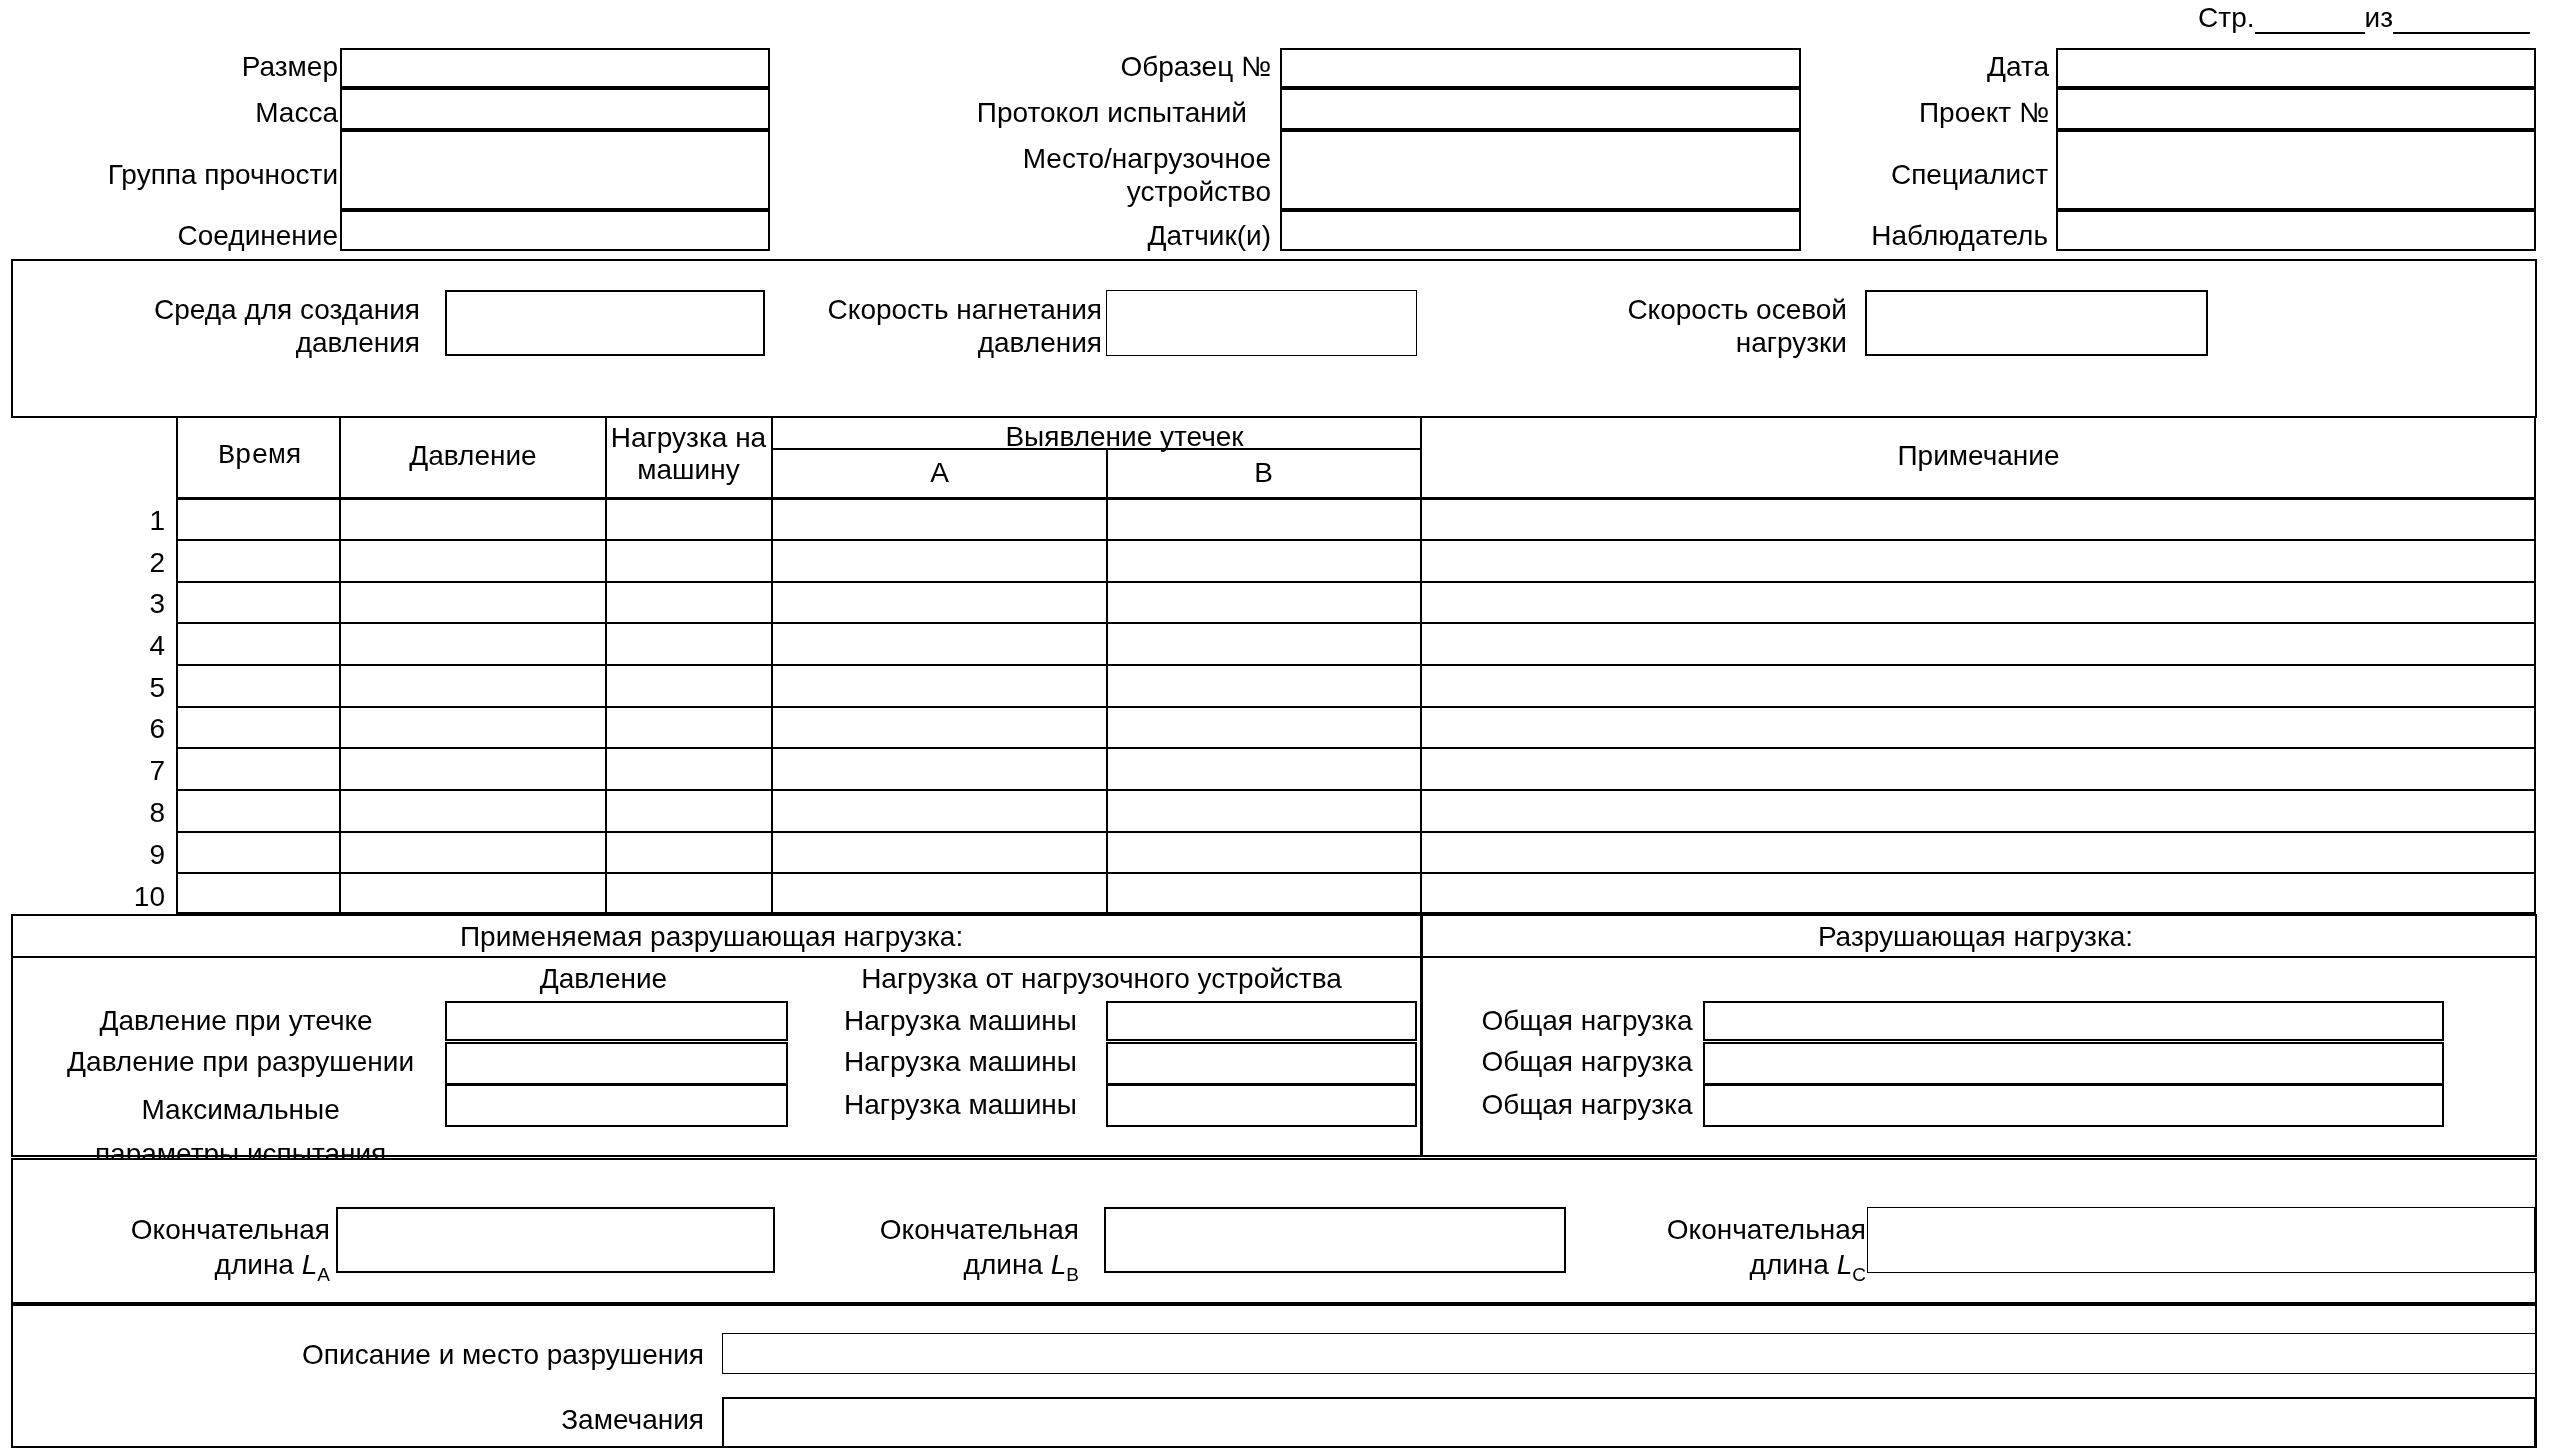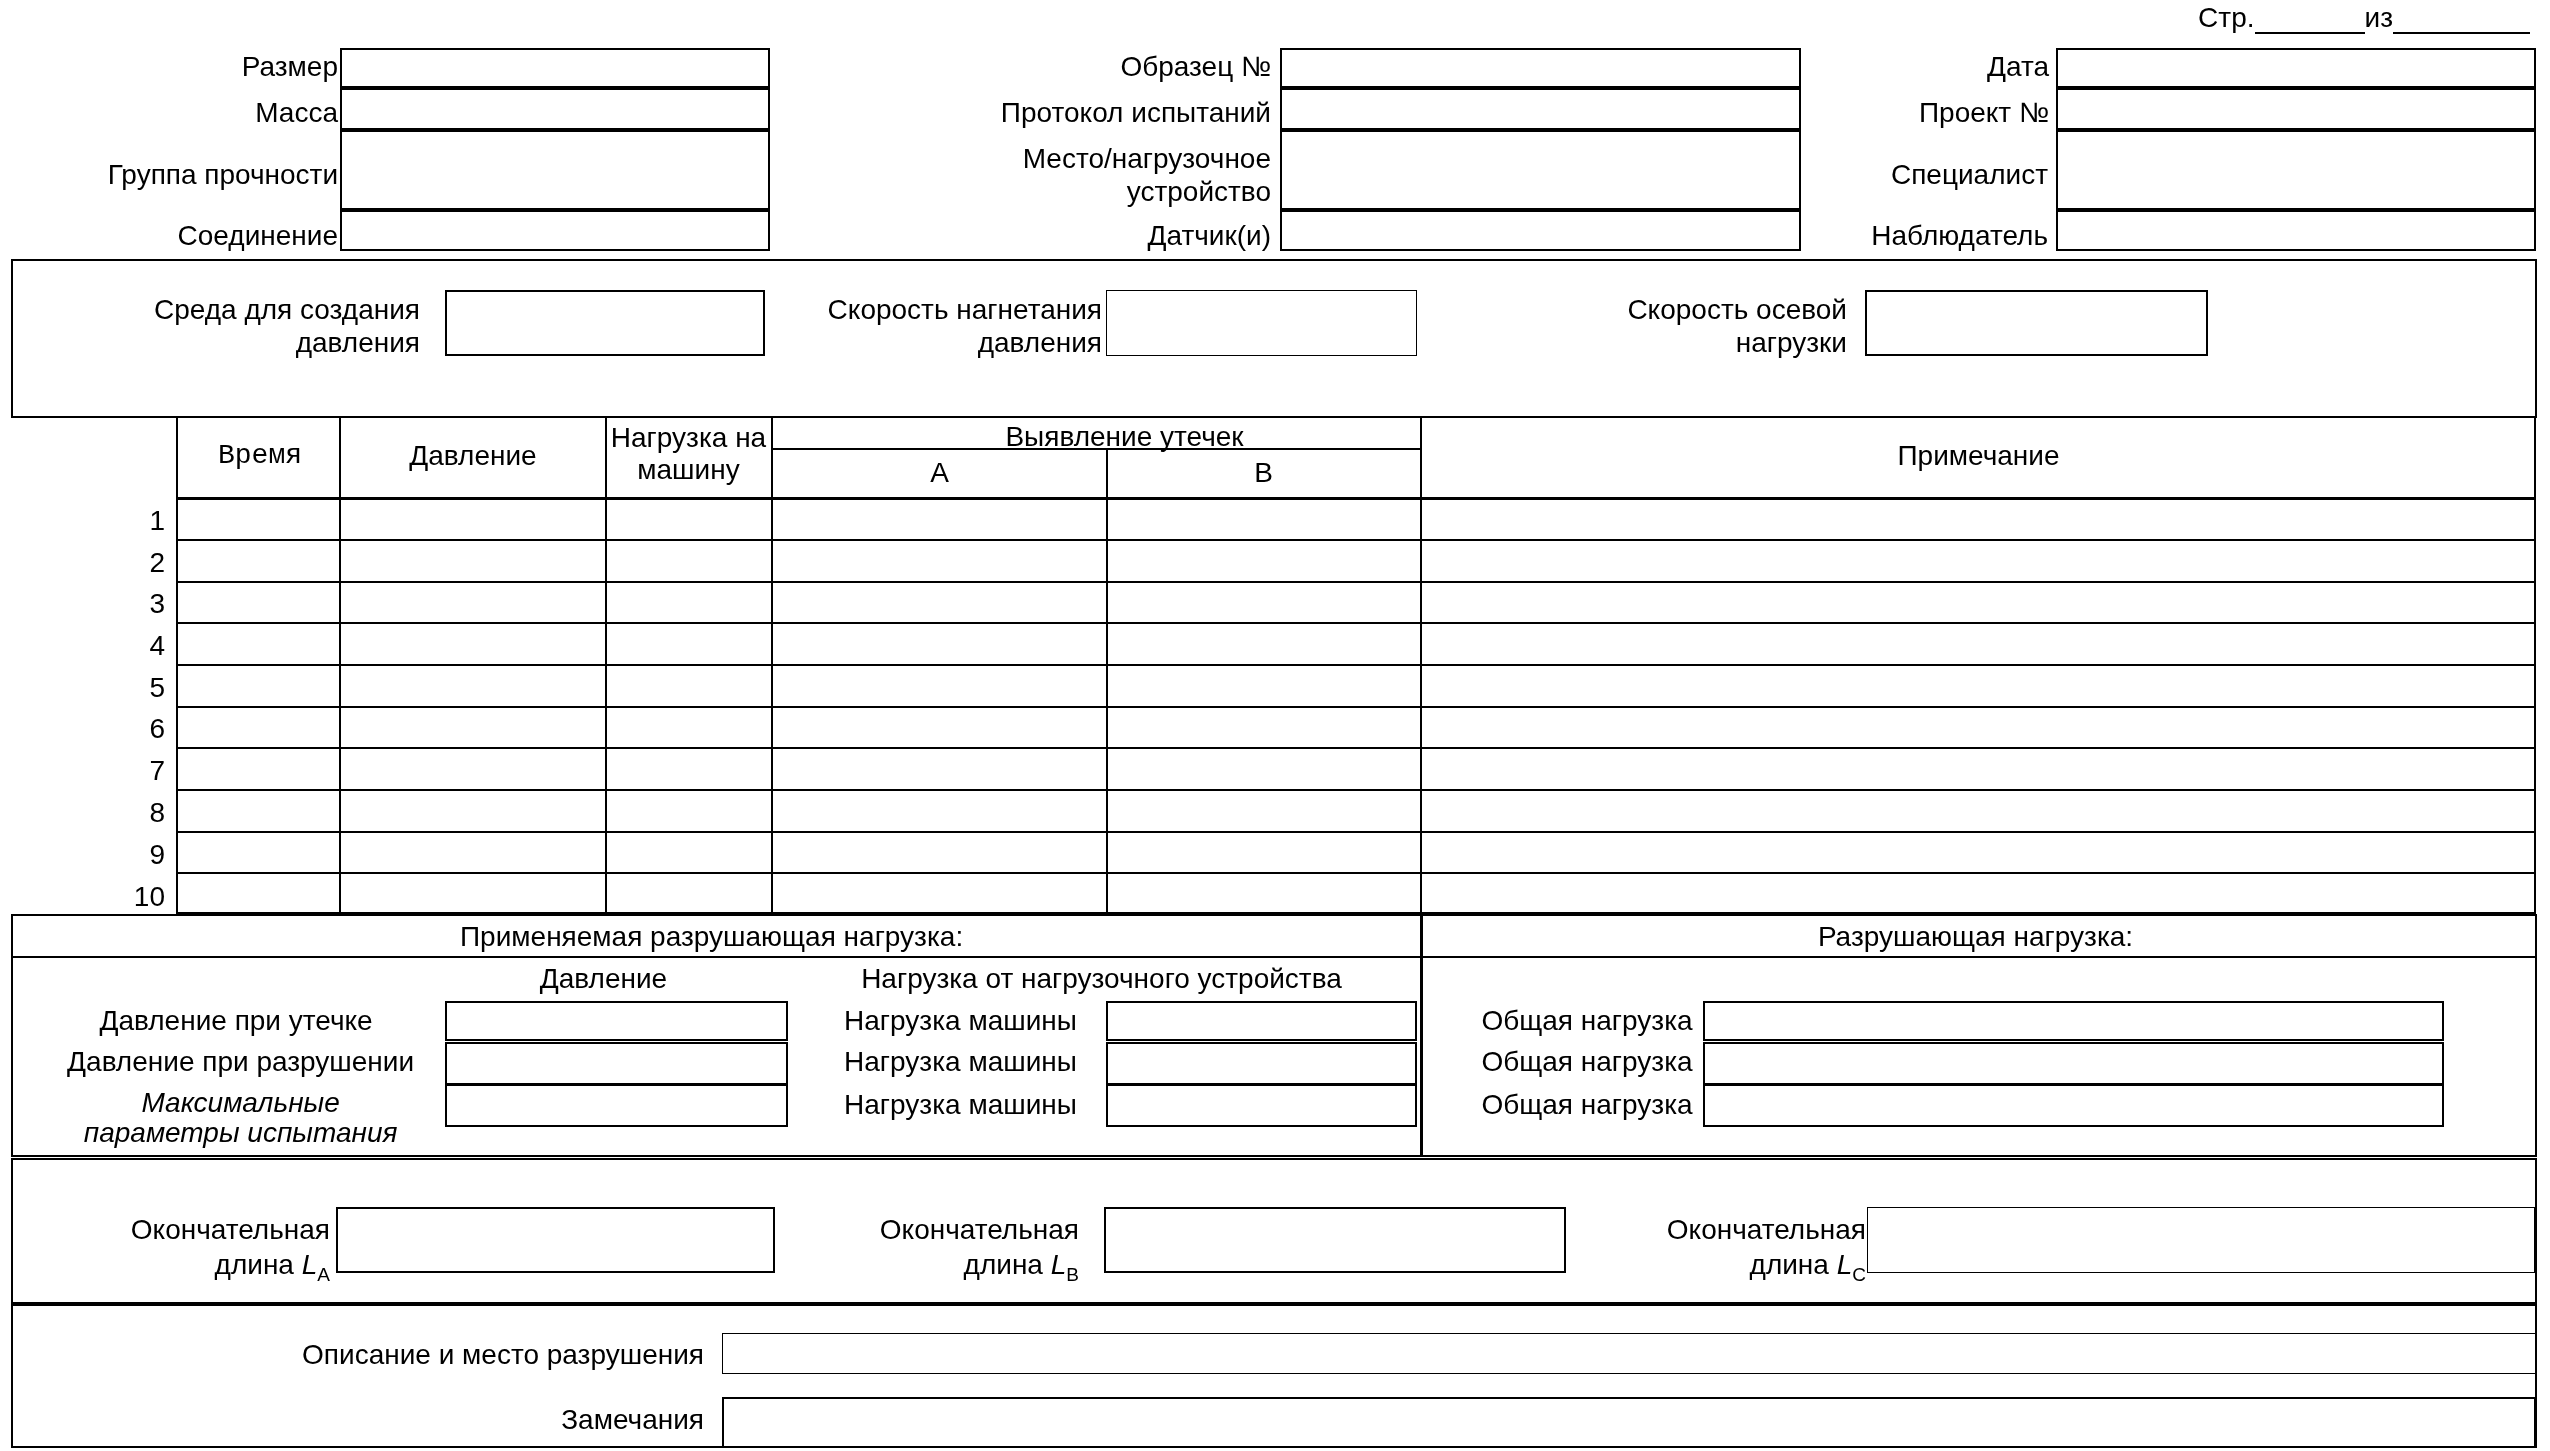--- a/index.html
+++ b/index.html
@@ -120,21 +120,21 @@
   <div class="lbl" style="left:55px; top:96px; width:283px;">Масса</div>
   <div class="lbl" style="left:9.1px; top:158px; width:329px;">Группа прочности</div>
   <div class="lbl" style="left:55px; top:219px; width:283px;">Соединение</div>
 
   <div class="box" style="left:340px; top:48px; width:430px; height:40px;"></div>
   <div class="box" style="left:340px; top:88px; width:430px; height:42px;"></div>
   <div class="box" style="left:340px; top:130px; width:430px; height:80px;"></div>
   <div class="box" style="left:340px; top:210px; width:430px; height:41px;"></div>
 
   <div class="lbl" style="left:914px; top:50px; width:357px;">Образец №</div>
-  <div class="lbl" style="left:878px; top:96px; width:393px;">Протокол испытаний</div>
+  <div class="lbl" style="left:854px; top:96px; width:393px;">Протокол испытаний</div>
   <div class="lbl" style="left:878px; top:142px; width:393px;">Место/нагрузочное
 устройство</div>
   <div class="lbl" style="left:914px; top:219px; width:357px;">Датчик(и)</div>
 
   <div class="box" style="left:1280px; top:48px; width:521px; height:40px;"></div>
   <div class="box" style="left:1280px; top:88px; width:521px; height:42px;"></div>
   <div class="box" style="left:1280px; top:130px; width:521px; height:80px;"></div>
   <div class="box" style="left:1280px; top:210px; width:521px; height:41px;"></div>
 
   <div class="lbl" style="left:1820px; top:50px; width:229px;">Дата</div>
@@ -222,21 +222,21 @@
   <div class="lbl lbl-left" style="left:1436px; top:1004px; width:302px;">Общая нагрузка</div>
   <div class="box" style="left:1703px; top:1001px; width:741px; height:40px;"></div>
 
   <div class="lbl lbl-left" style="left:25.6px; top:1045px; width:430px;">Давление при разрушении</div>
   <div class="box" style="left:445px; top:1042px; width:343px; height:43px;"></div>
   <div class="lbl lbl-left" style="left:805px; top:1045px; width:311px;">Нагрузка машины</div>
   <div class="box" style="left:1106px; top:1042px; width:311px; height:43px;"></div>
   <div class="lbl lbl-left" style="left:1436px; top:1045px; width:302px;">Общая нагрузка</div>
   <div class="box" style="left:1703px; top:1042px; width:741px; height:43px;"></div>
 
-  <div class="lbl lbl-left" style="left:25.6px; top:1088px; width:430px; line-height:30px;font-style:italic;">Максимальные
+  <div class="lbl lbl-left" style="left:25.6px; top:1088px; width:430px; line-height:44px;">Максимальные
 параметры испытания</div>
   <div class="box" style="left:445px; top:1084px; width:343px; height:43px;"></div>
   <div class="lbl lbl-left" style="left:805px; top:1088px; width:311px;">Нагрузка машины</div>
   <div class="box" style="left:1106px; top:1084px; width:311px; height:43px;"></div>
   <div class="lbl lbl-left" style="left:1436px; top:1088px; width:302px;">Общая нагрузка</div>
   <div class="box" style="left:1703px; top:1084px; width:741px; height:43px;"></div>
 
   <div class="box" style="left:11px; top:1158px; width:2526px; height:146px;"></div>
 
   <div class="lbl" style="left:37px; top:1212px; width:293px; line-height:35px;"><span>Окончательная

